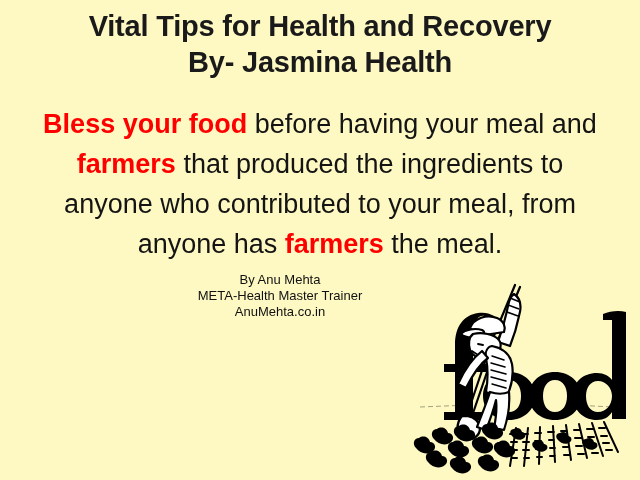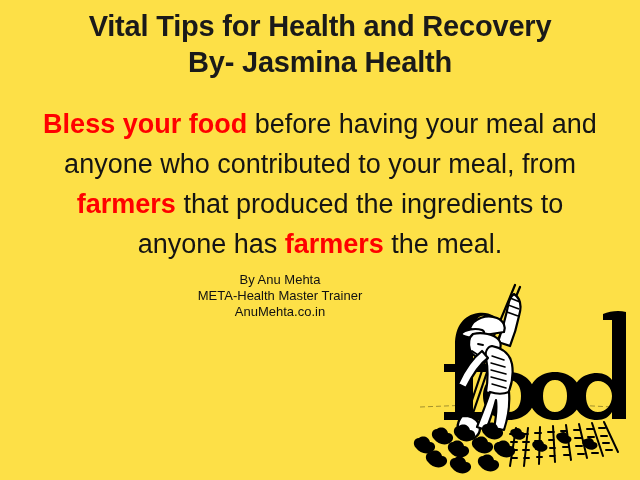--- a/index.html
+++ b/index.html
@@ -11,21 +11,21 @@
     height: 480px;
     background: #ffffff;
     font-family: "Liberation Sans", sans-serif;
     overflow: hidden;
     position: relative;
   }
 
   .slide {
     position: absolute;
     inset: 0;
-    background: #fde047;
+    background: #fef9c3;
   }
 
   
   .title-block {
     position: absolute;
     left: 0;
     top: 8px;
     width: 640px;
     text-align: center;
   }
@@ -99,25 +99,25 @@
     <div class="title-line">Vital Tips for Health and Recovery</div>
     <div class="title-line">By- Jasmina Health</div>
   </div>
 
   <div class="body-block">
 
     <div class="body-line">
       <span class="hl">Bless your food</span><span> before having your meal and</span>
     </div>
 
-    <div class="body-line">anyone who contributed to your meal, from</div>
-
     <div class="body-line">
       <span class="hl">farmers</span><span> that produced the ingredients to</span>
     </div>
+
+    <div class="body-line">anyone who contributed to your meal, from</div>
 
     <div class="body-line">
       <span>anyone has </span><span class="hl">farmers</span><span> the meal.</span>
     </div>
 
   </div>
 
   <div class="attrib-block">
     <div class="attrib-line">By Anu Mehta</div>
     <div class="attrib-line">META-Health Master Trainer</div>

